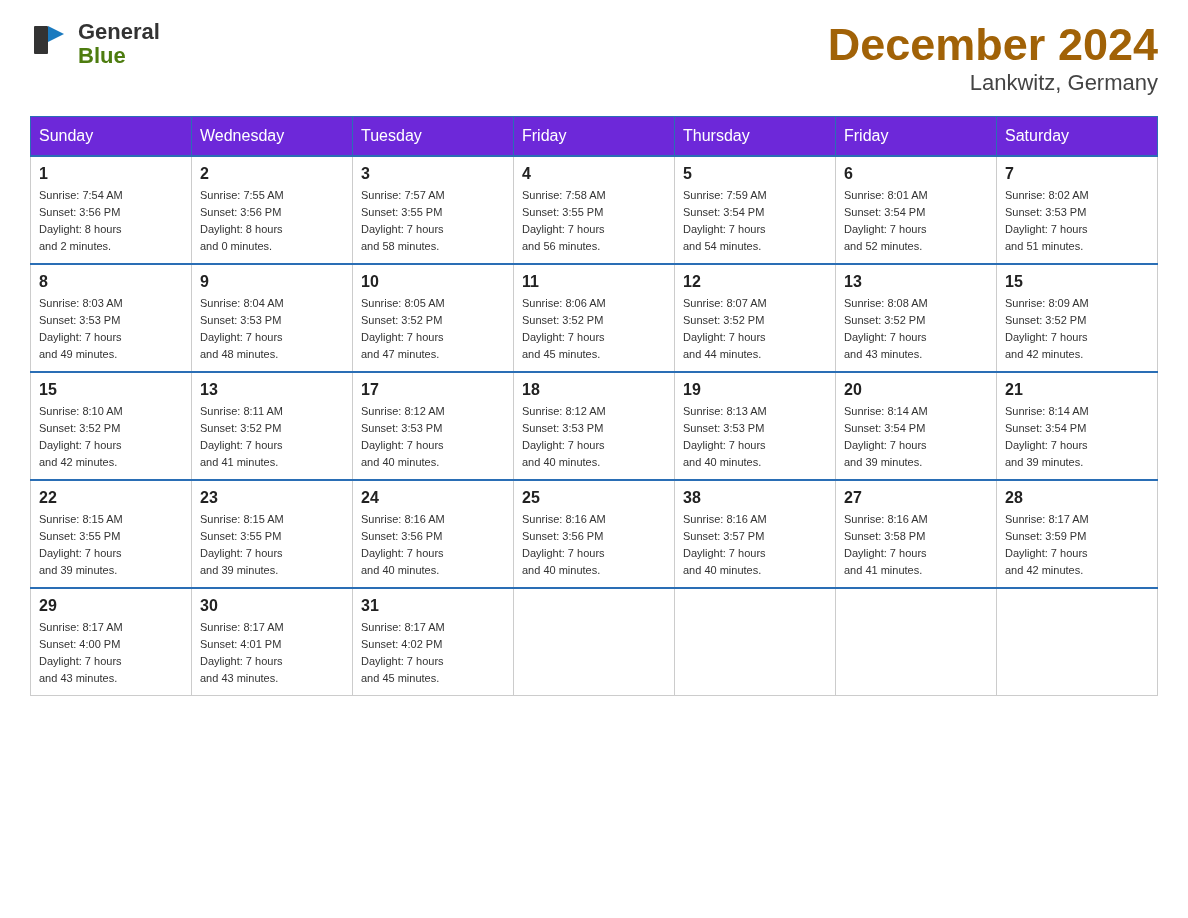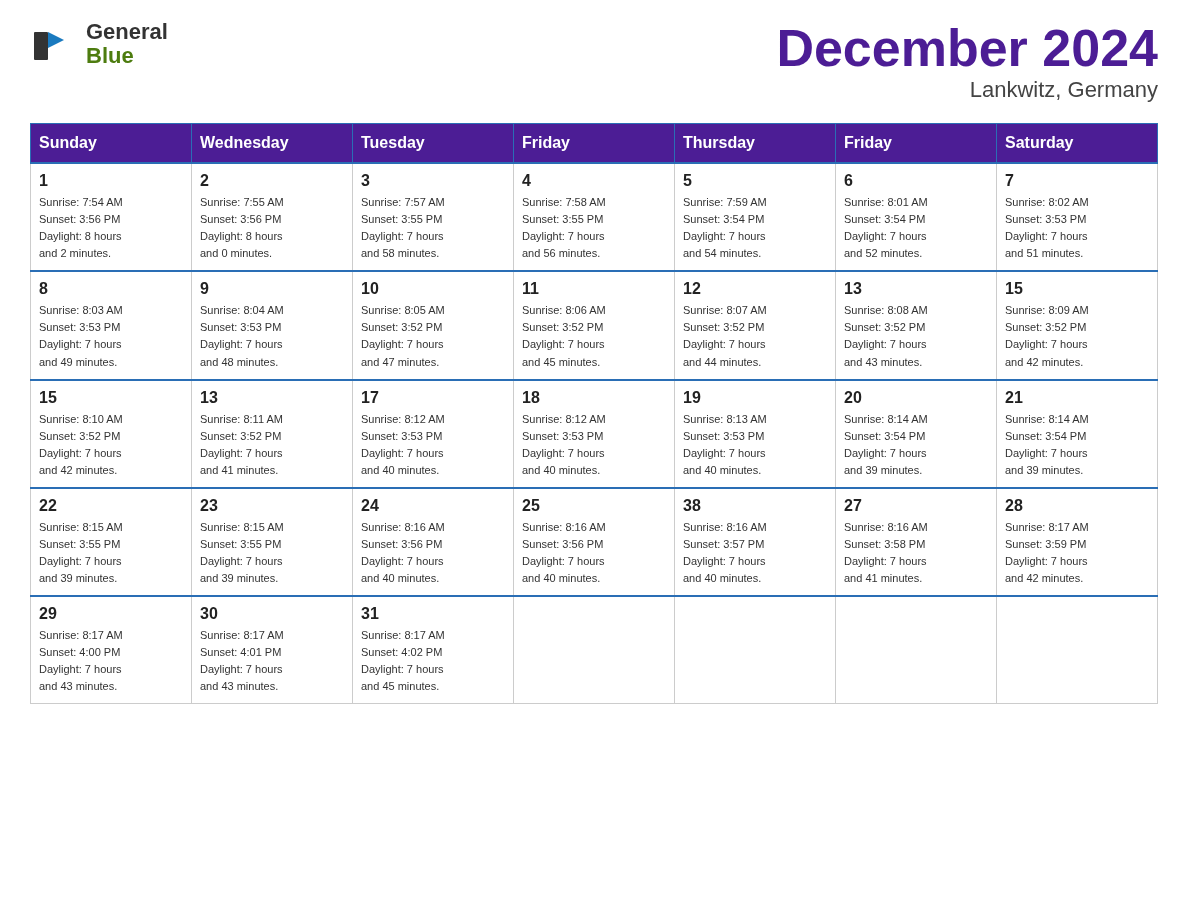--- a/index.html
+++ b/index.html
@@ -18,39 +18,39 @@
     }
     .logo {
       display: flex;
       flex-direction: column;
       align-items: flex-start;
     }
     .title-area {
       text-align: right;
     }
     .month-title {
-      font-size: 52px;
+      font-size: 45px;
       font-weight: bold;
-      color: #4c1d95;
+      color: #a16207;
       line-height: 1.1;
     }
     .location {
       font-size: 22px;
       color: #444;
     }
     table {
       width: 100%;
       border-collapse: collapse;
       table-layout: fixed;
     }
     thead tr th {
-      background-color: #4c1d95;
+      background-color: #6d28d9;
       color: #fff;
       font-size: 16px;
-      font-weight: bold;
+      font-weight: normal;
       padding: 10px 8px;
       text-align: left;
       border: 1px solid #2a6eb5;
     }
     tbody tr td {
       vertical-align: top;
       padding: 8px 8px;
       border: 1px solid #ccc;
       border-top: 2px solid #2a6eb5;
       font-size: 13px;
@@ -68,22 +68,22 @@
       font-size: 11px;
       line-height: 1.55;
       color: #333;
     }
     tbody tr td.empty {
       background: #fff;
       border-top: 2px solid #2a6eb5;
     }
     .logo-wrapper {
       display: flex;
-      align-items: flex-end;
-      gap: 14px;
+      align-items: flex-start;
+      gap: 6px;
     }
   </style>
 </head>
 <body>
 
 <div class="header">
   <div class="logo">
     <div class="logo-wrapper">
 
       <svg width="42" height="42" viewBox="0 0 42 42">

